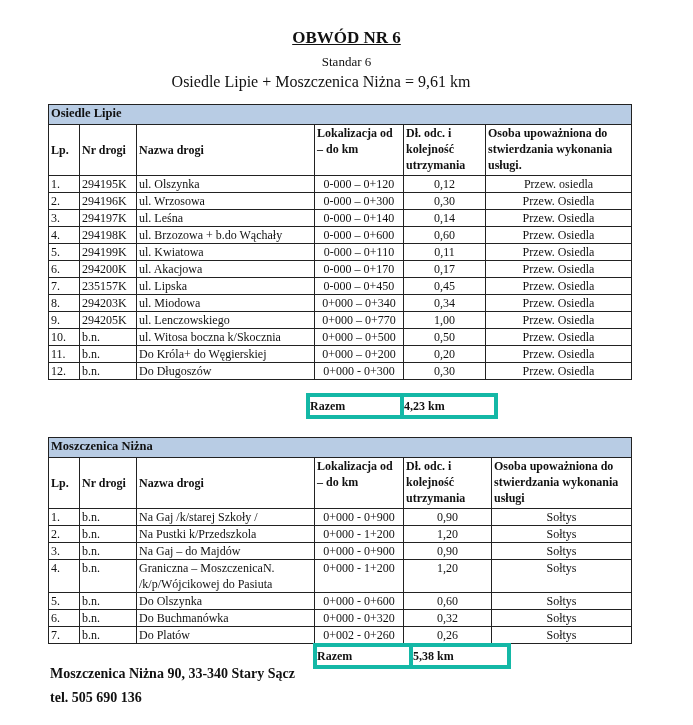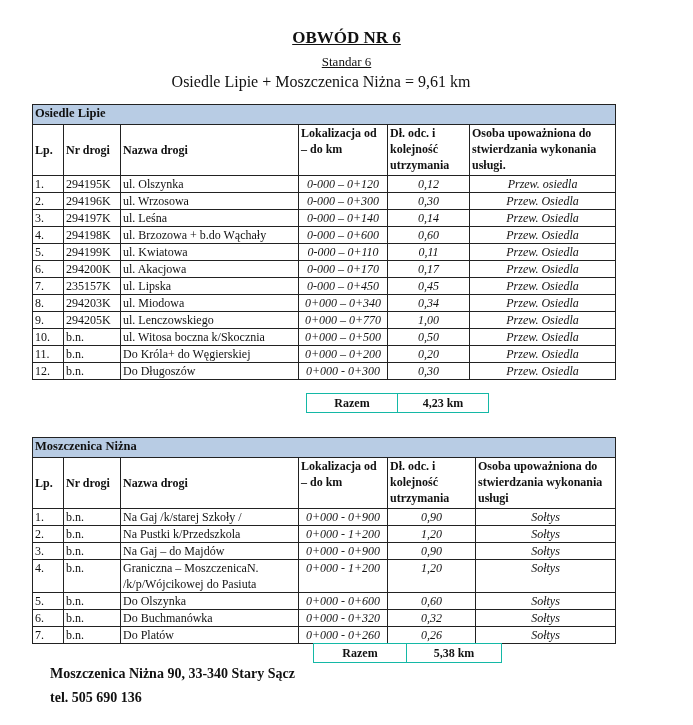--- a/index.html
+++ b/index.html
@@ -6,45 +6,45 @@
     body {
       width: 693px; height: 725px; position: relative; overflow: hidden;
       font-family: "Liberation Serif", serif; color: #111;
     }
     .title {
       position: absolute; left: 0; width: 693px; top: 28px; text-align: center;
       font-weight: bold; font-size: 17px; text-decoration: underline; font-family: Liberation Serif, serif;
     }
     .subtitle {
       position: absolute; left: 0; width: 693px; top: 54px; text-align: center;
-      font-size: 13px; text-decoration: underline;
+      font-size: 13px; 
     }
     .summary {
       position: absolute; left: 0; width: 642px; top: 73px; text-align: center;
       font-size: 16px;
     }
     table.grid {
-      position: absolute; left: 32px; width: 583px;
+      position: absolute; left: 48px; width: 583px;
       border-collapse: collapse; table-layout: fixed; font-size: 12px; padding-left: 29px;
     }
     table.grid td, table.grid th {
       border: 1px solid #222; padding: 0 2px; line-height: 16px;
       vertical-align: top; overflow: hidden;
     }
     table.grid th { font-weight: bold; text-align: left; }
     .section-row td {
       background: #b8cce4; font-weight: bold; font-size: 12.5px; height: 19px; vertical-align: middle;
     }
     .header-row th { height: 50px; margin-top: 7px; }
     .header-row th.mid { vertical-align: middle; }
-    td.c { text-align: center; font-style: italic; }
+    td.c { text-align: center; }
     .razem {
       position: absolute; border-collapse: collapse; font-size: 12px; font-weight: bold;
     }
-    .razem td { border: 1px solid #14b8a6; text-align: center; height: 18px; line-height: 18px; padding: 0; }
+    .razem td { border: 4px solid #14b8a6; height: 18px; line-height: 18px; padding: 0; }
     .footer {
       position: absolute; left: 50px; top: 662px; font-family: "Liberation Serif", serif;
       font-weight: bold; font-size: 14px; line-height: 24px;
     }
   </style>
 </head>
 <body>
 
 <div class="title">OBWÓD NR 6</div>
 <div class="subtitle">Standar 6</div>
@@ -249,21 +249,21 @@
         <td>b.n.</td>
         <td>Do Buchmanówka</td>
         <td class="c">0+000 - 0+320</td>
         <td class="c">0,32</td>
         <td class="c">Sołtys</td>
       </tr>
       <tr>
         <td>7.</td>
         <td>b.n.</td>
         <td>Do Platów</td>
-        <td class="c">0+000 - 0+260</td>
+        <td class="c">0+002 - 0+260</td>
         <td class="c">0,26</td>
         <td class="c">Sołtys</td>
       </tr>
     </tbody>
 </table>
 
 <table class="razem" style="left:313px; top:643px;">
   <tbody>
       <tr>
     <td style="width:92px">Razem</td>

